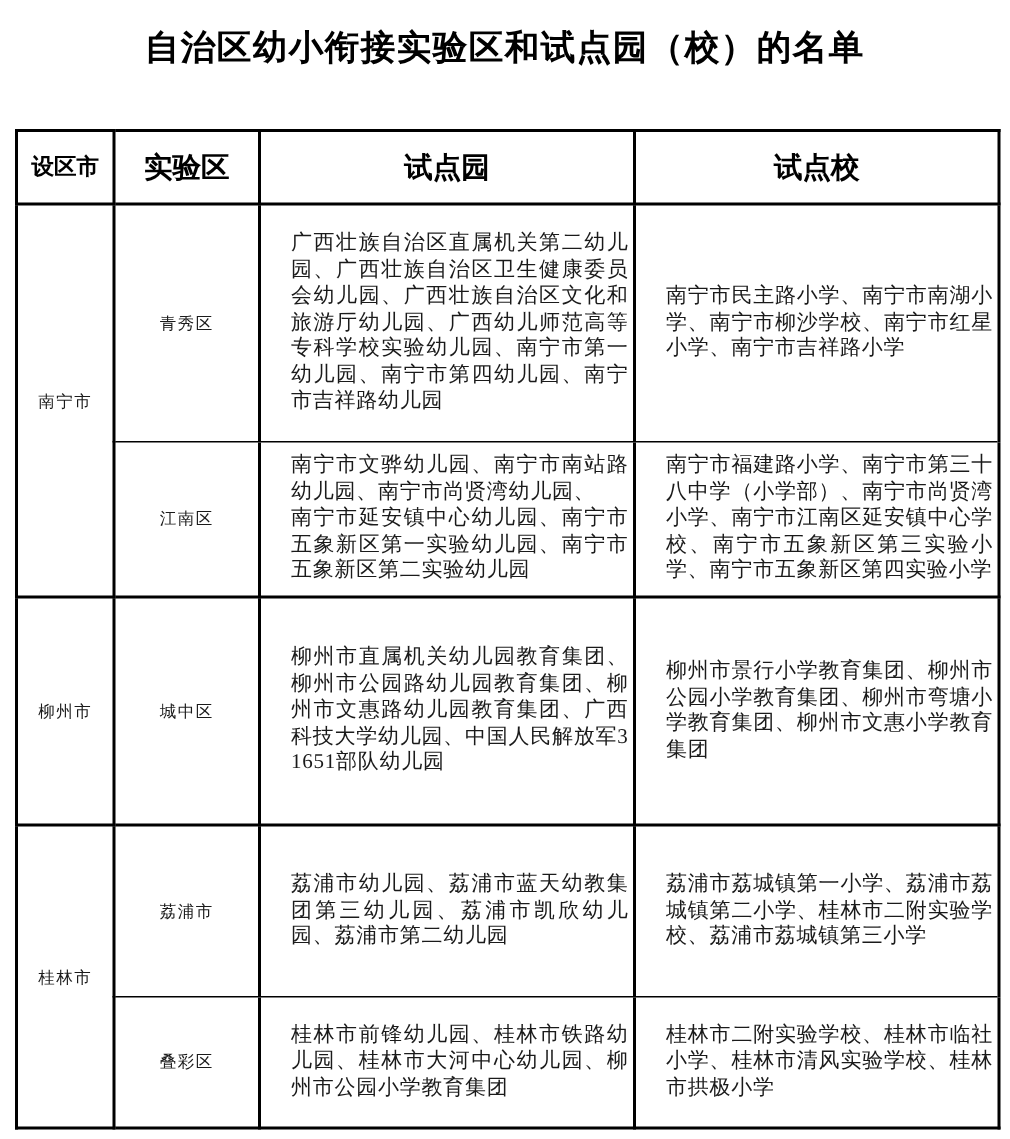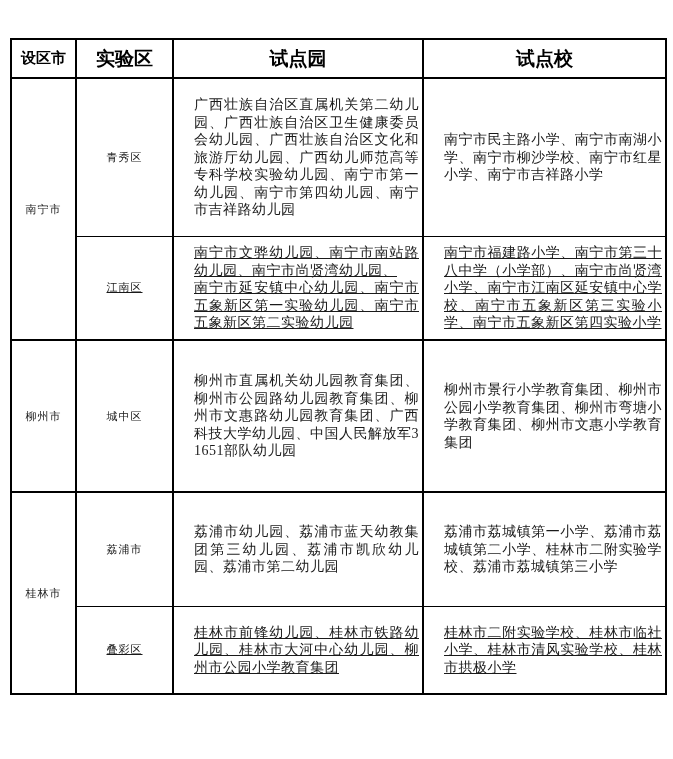--- a/index.html
+++ b/index.html
@@ -68,36 +68,37 @@
     line-height: 17.5px;
     color: #1a1a1a;
     text-align: justify;
     vertical-align: middle;
     padding: 2px 3px 2px 20px;
     word-break: break-all;
     white-space: pre-line;
     letter-spacing: 0.5px;
   }
 
-  tr.head { height: 39px; margin-left: 30px; }
+  tr.head { height: 49px; margin-left: 30px; }
   tr.r1 { height: 158px; }
   tr.r2 { height: 104px; }
   tr.r3 { height: 152px; }
   tr.r4 { height: 114px; }
   tr.r5 { height: 88px; }
 
   
   .sep-b { border-bottom-width: 1px; }
-  .sep-t { border-top-width: 1px; text-decoration: underline; }
+  .sep-t { border-top-width: 1px; }
 </style>
 </head>
 <body>
 
 <div class="page">
 
+  <h1 class="doc-title">自治区幼小衔接实验区和试点园（校）的名单</h1>
 
   <table class="zones">
     <colgroup>
       <col class="c1">
         <col class="c2">
         <col class="c3">
         <col class="c4">
     </colgroup>
 
     <tbody>

